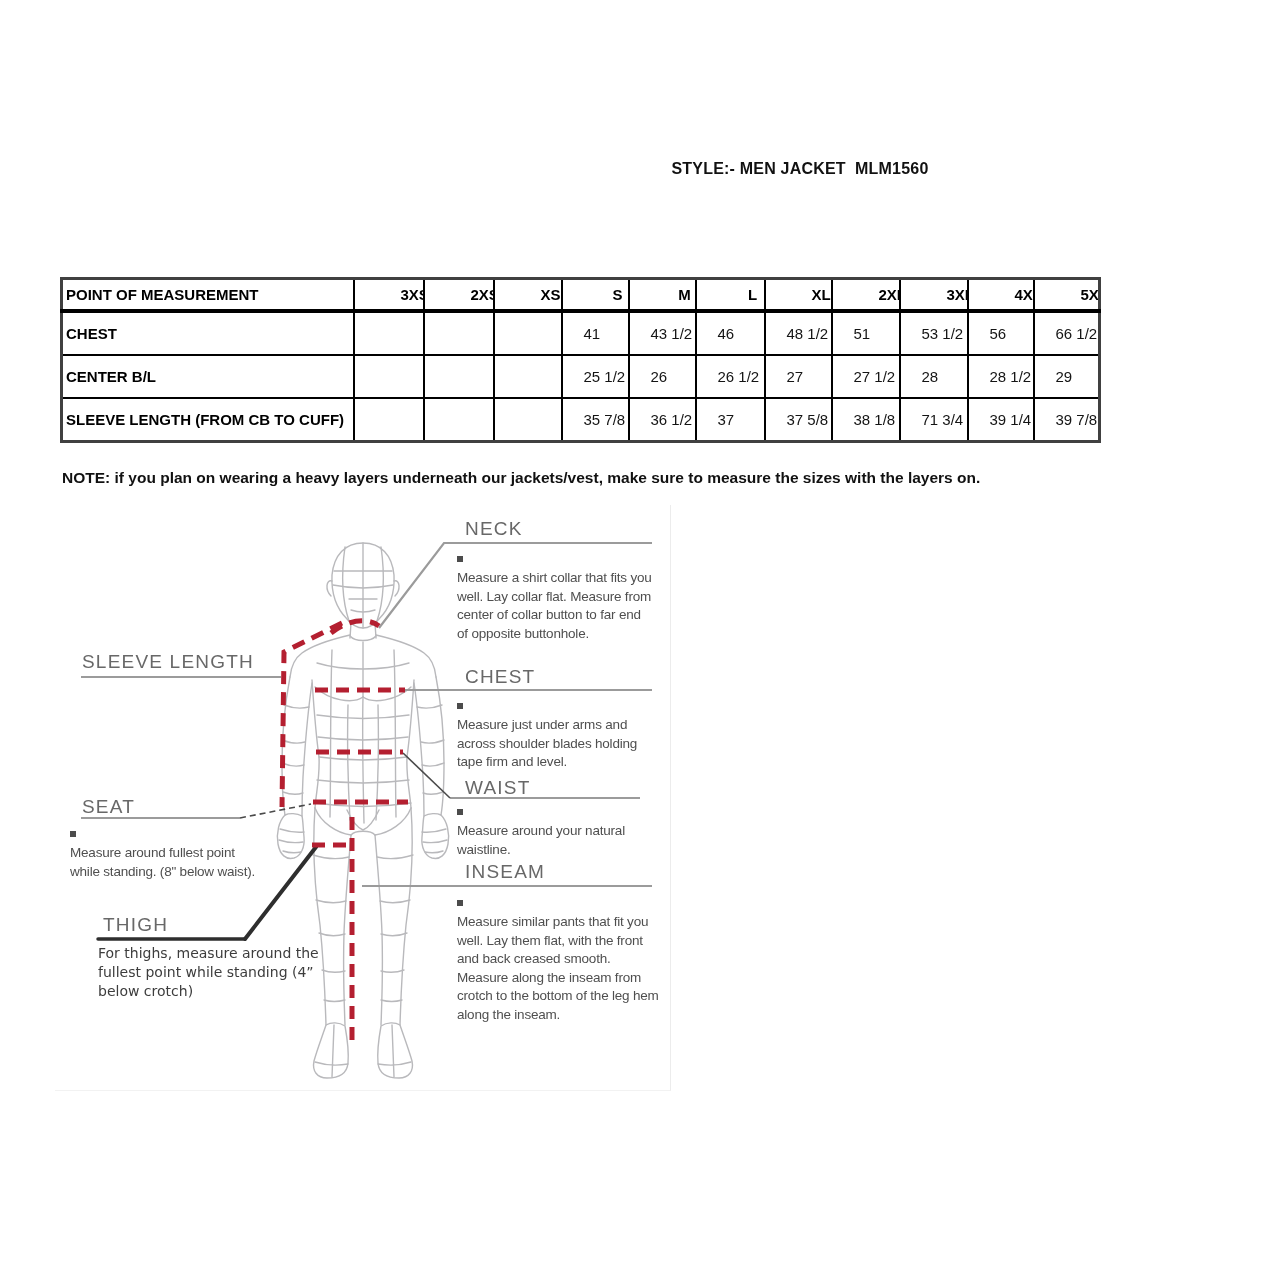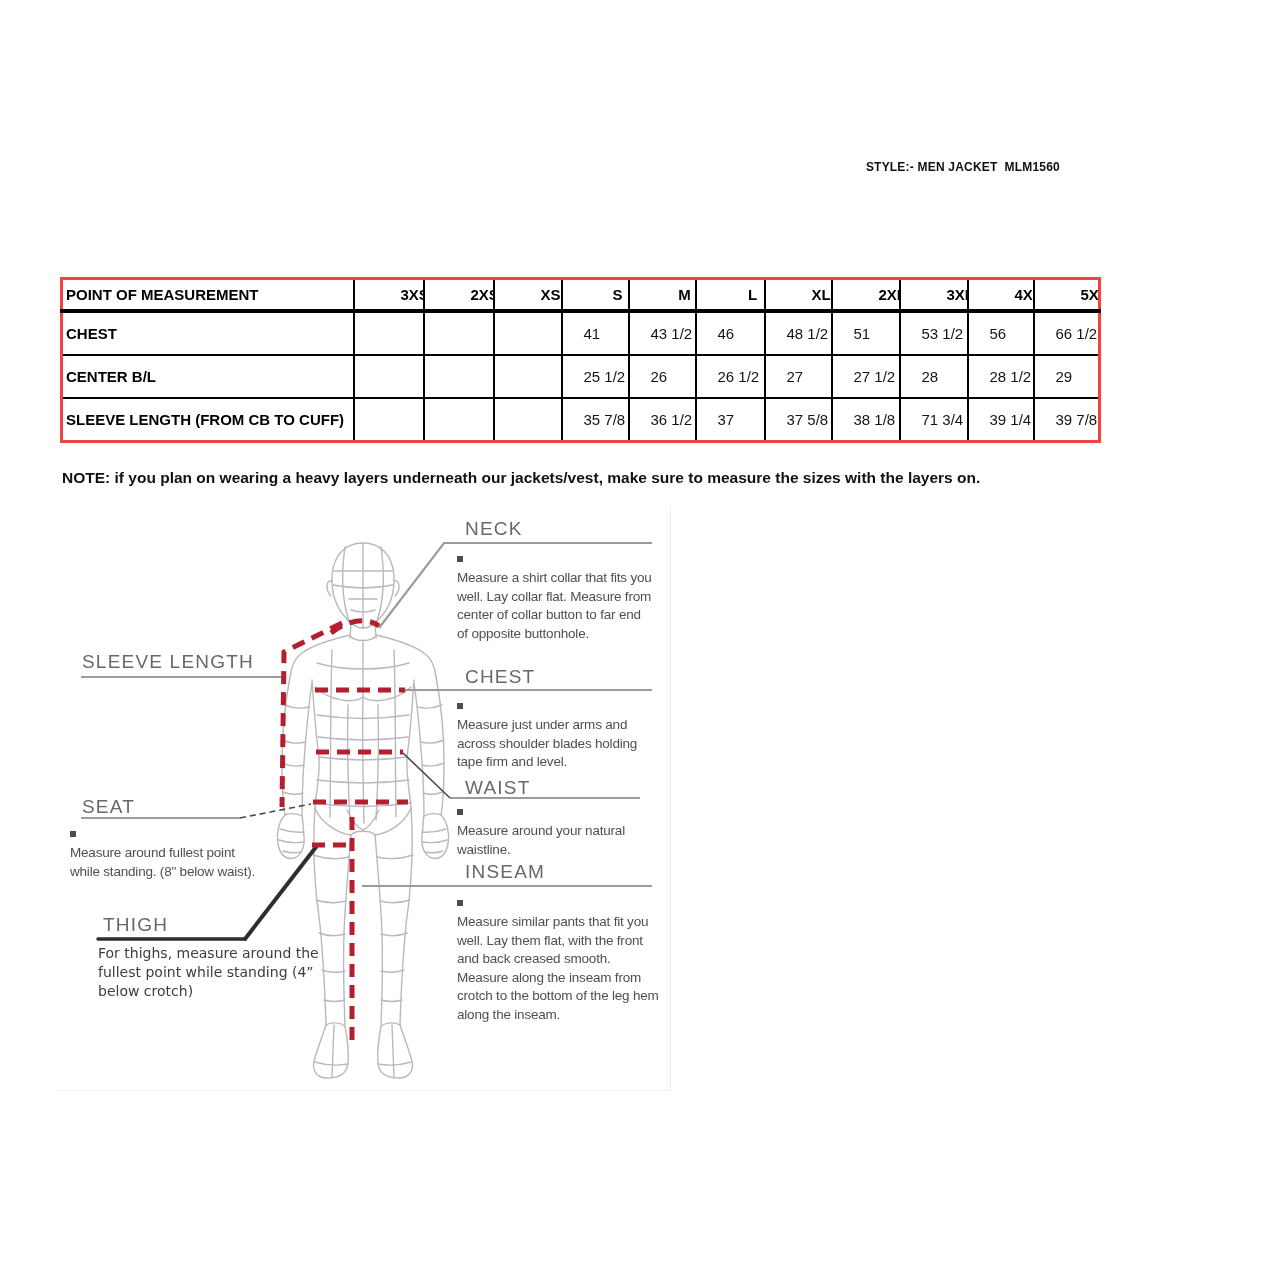--- a/index.html
+++ b/index.html
@@ -1,24 +1,24 @@
 <!DOCTYPE html>
 <html><head>
 <meta charset="utf-8">
 <style>
   html,body{margin:0;padding:0;background:#fff;}
   body{width:1280px;height:1280px;position:relative;font-family:"Liberation Sans",sans-serif;color:#000;overflow:hidden;}
 
   
-  .doc-title{position:absolute;left:540px;top:160px;width:520px;text-align:right;
-    font-size:12px;font-weight:bold;letter-spacing:0.2px;white-space:pre;color:#111;}
+  .doc-title{position:absolute;left:540px;top:160px;width:520px;text-align:center;
+    font-size:16px;font-weight:bold;letter-spacing:0.2px;white-space:pre;color:#111;}
 
   
   .size-table{position:absolute;left:60px;top:277px;border-collapse:collapse;table-layout:fixed;
-    width:1038px;border:3px solid #ef4444;}
+    width:1038px;border:3px solid #404040;}
   .size-table th,.size-table td{border:2px solid #000;overflow:hidden;white-space:nowrap;padding-left:46px;}
   .size-table thead th{height:27px;font-size:15px;font-weight:bold;text-align:center;vertical-align:middle;border-bottom:4px solid #000;}
   .size-table thead th.pom{text-align:left;padding-left:3px;}
   .size-table tbody td{height:39px;font-size:15px;vertical-align:middle;color:#141414;}
   .size-table tbody td.rowlabel{font-weight:bold;padding-left:3px;color:#000;}
   .size-table tbody td.val{padding-left:21px;text-align:left;}
 
   
   .note-line{position:absolute;left:62px;top:469px;width:960px;font-size:15.5px;font-weight:bold;color:#111;}
 

